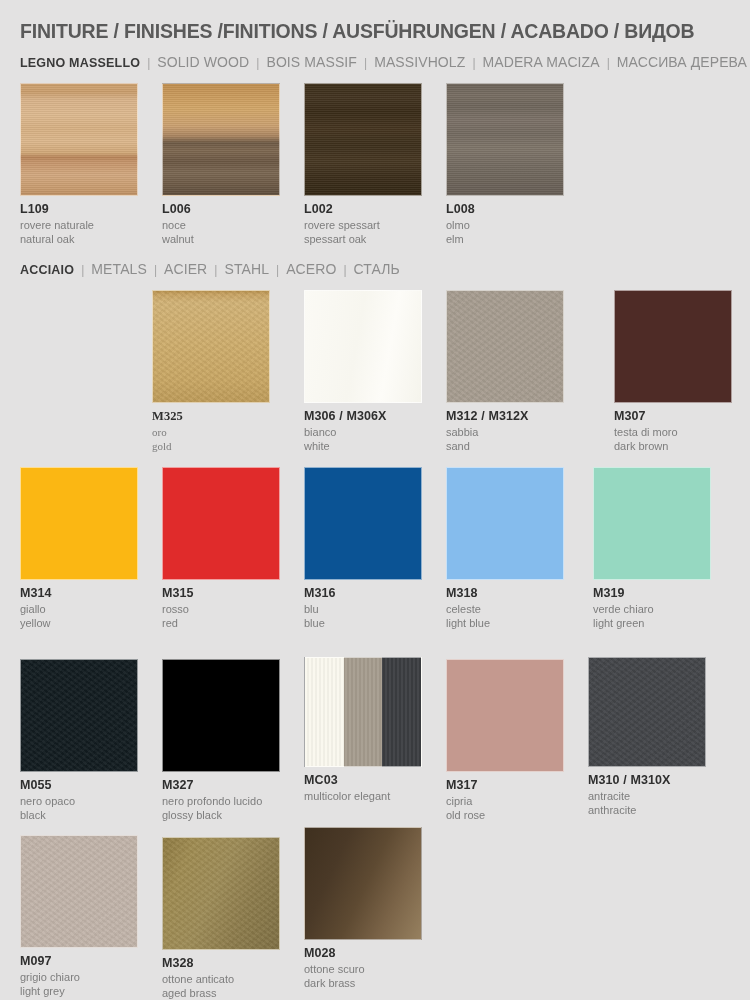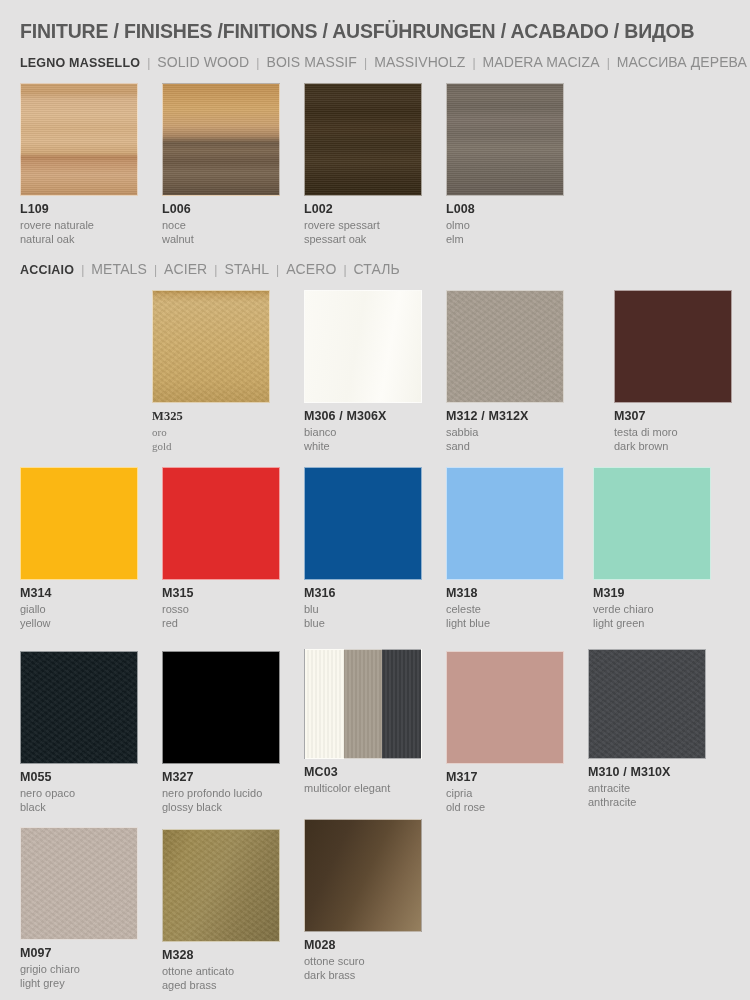--- a/index.html
+++ b/index.html
@@ -271,21 +271,21 @@
     <div class="cell" style="left:561px;margin-left:12px;">
       <div class="swatch tex-m319"></div>
       <div class="labels">
         <div class="code">M319</div>
         <div class="desc-it">verde chiaro</div>
         <div class="desc-en">light green</div>
       </div>
     </div>
   </div>
 
-  <div class="row" style="height:160px; margin-top:24px;padding-left:40px;">
+  <div class="row" style="height:160px; margin-top:32px;padding-left:40px;">
     <div class="cell" style="left:0px;">
       <div class="swatch tex-m055"></div>
       <div class="labels">
         <div class="code">M055</div>
         <div class="desc-it">nero opaco</div>
         <div class="desc-en">black</div>
       </div>
     </div>
     <div class="cell" style="left:142px;">
       <div class="swatch tex-m327"></div>

